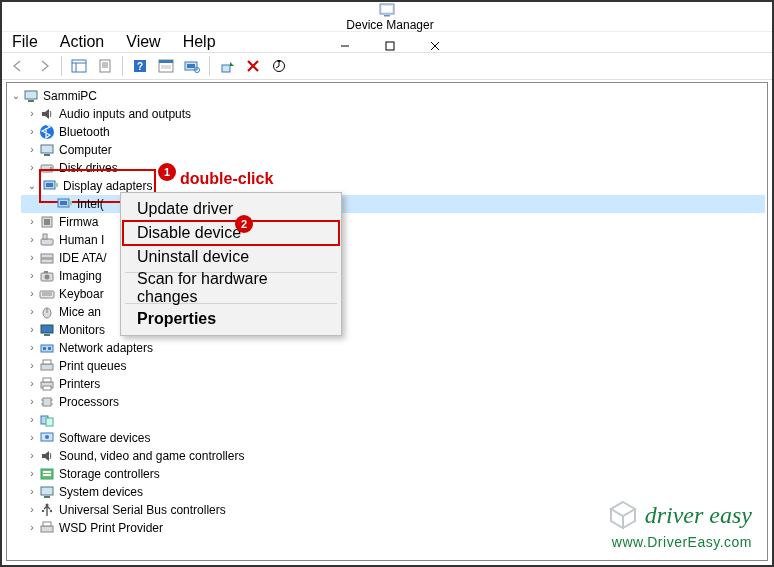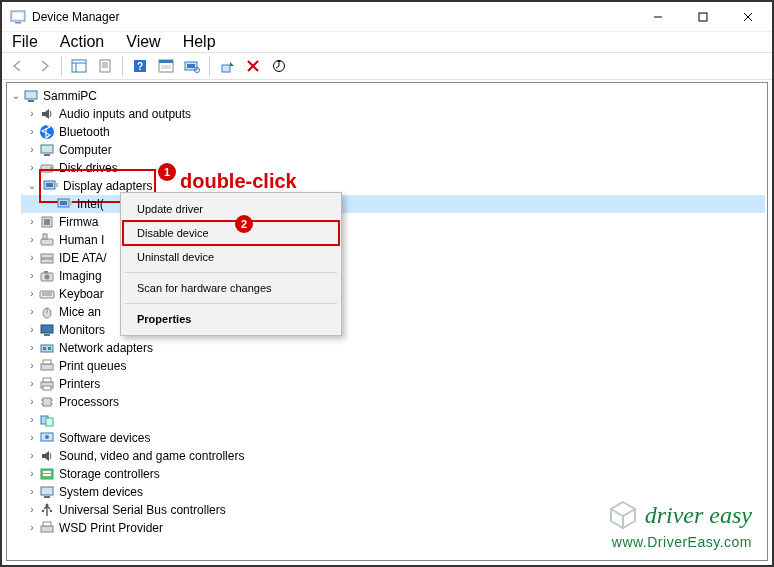--- a/index.html
+++ b/index.html
@@ -17,20 +17,21 @@
     user-select: none;
   }
   
   .titlebar {
     height: 30px;
     display: flex;
     align-items: center;
     padding: 0 2px 0 8px;
     background: #fff;
     border-bottom: 1px solid #eee;
+    flex-direction: column;
   }
   .titlebar .appicon { width: 16px; height: 16px; margin-right: 6px; }
   .titlebar .title { flex: 1; font-size: 12px; }
   .winbtns { display: flex; }
   .winbtn { width: 45px; height: 28px; display:flex; align-items:center; justify-content:center; }
   .winbtn svg { stroke:#000; stroke-width:1; fill:none; }
   
   .menubar { height: 20px; display:flex; align-items:center; padding: 0 6px; gap: 14px; font-size:16px; }
   .menuitem { padding: 1px 4px; }
   
@@ -61,35 +62,35 @@
   
   .ctxmenu {
     position:absolute;
     left: 118px; top: 190px;
     width: 222px;
     background:#f2f2f2;
     border:1px solid #bcbcbc;
     box-shadow: 3px 3px 6px rgba(0,0,0,.25);
     padding: 4px 2px;
   }
-  .ctxitem { height:24px; display:flex; align-items:center; padding: 0 14px; font-size:11px; }
+  .ctxitem { height:24px; display:flex; align-items:center; padding: 0 14px; font-size:16px; }
   .ctxitem.bold { font-weight:700; }
   .ctxsep { height:1px; background:#d4d4d4; margin:3px 2px; }
   .ctxitem.hl { outline:2px solid #d40000; outline-offset:-1px; }
 
   
   .badge {
     position:absolute;
     width:18px; height:18px; border-radius:50%;
     background:#d40000; color:#fff; font-size:11px; font-weight:700;
     display:flex; align-items:center; justify-content:center;
   }
   .annot-text {
     position:absolute;
-    color:#d40000; font-size:20px; font-weight:700;
+    color:#d40000; font-size:16px; font-weight:700;
   }
 
   
   .watermark {
     position:absolute; right:20px; bottom:16px;
     color:#15803d; font-style:italic; font-family: "Segoe Script", "Brush Script MT", cursive;
     font-size:24px; line-height:1; text-align:right; pointer-events:none;
   }
   .watermark .sub { font-size:14px; font-style:normal; font-family:"Segoe UI",sans-serif; letter-spacing:.5px; display:block; }
   .watermark .cube { display:inline-block; vertical-align:middle; margin-right:6px; }

